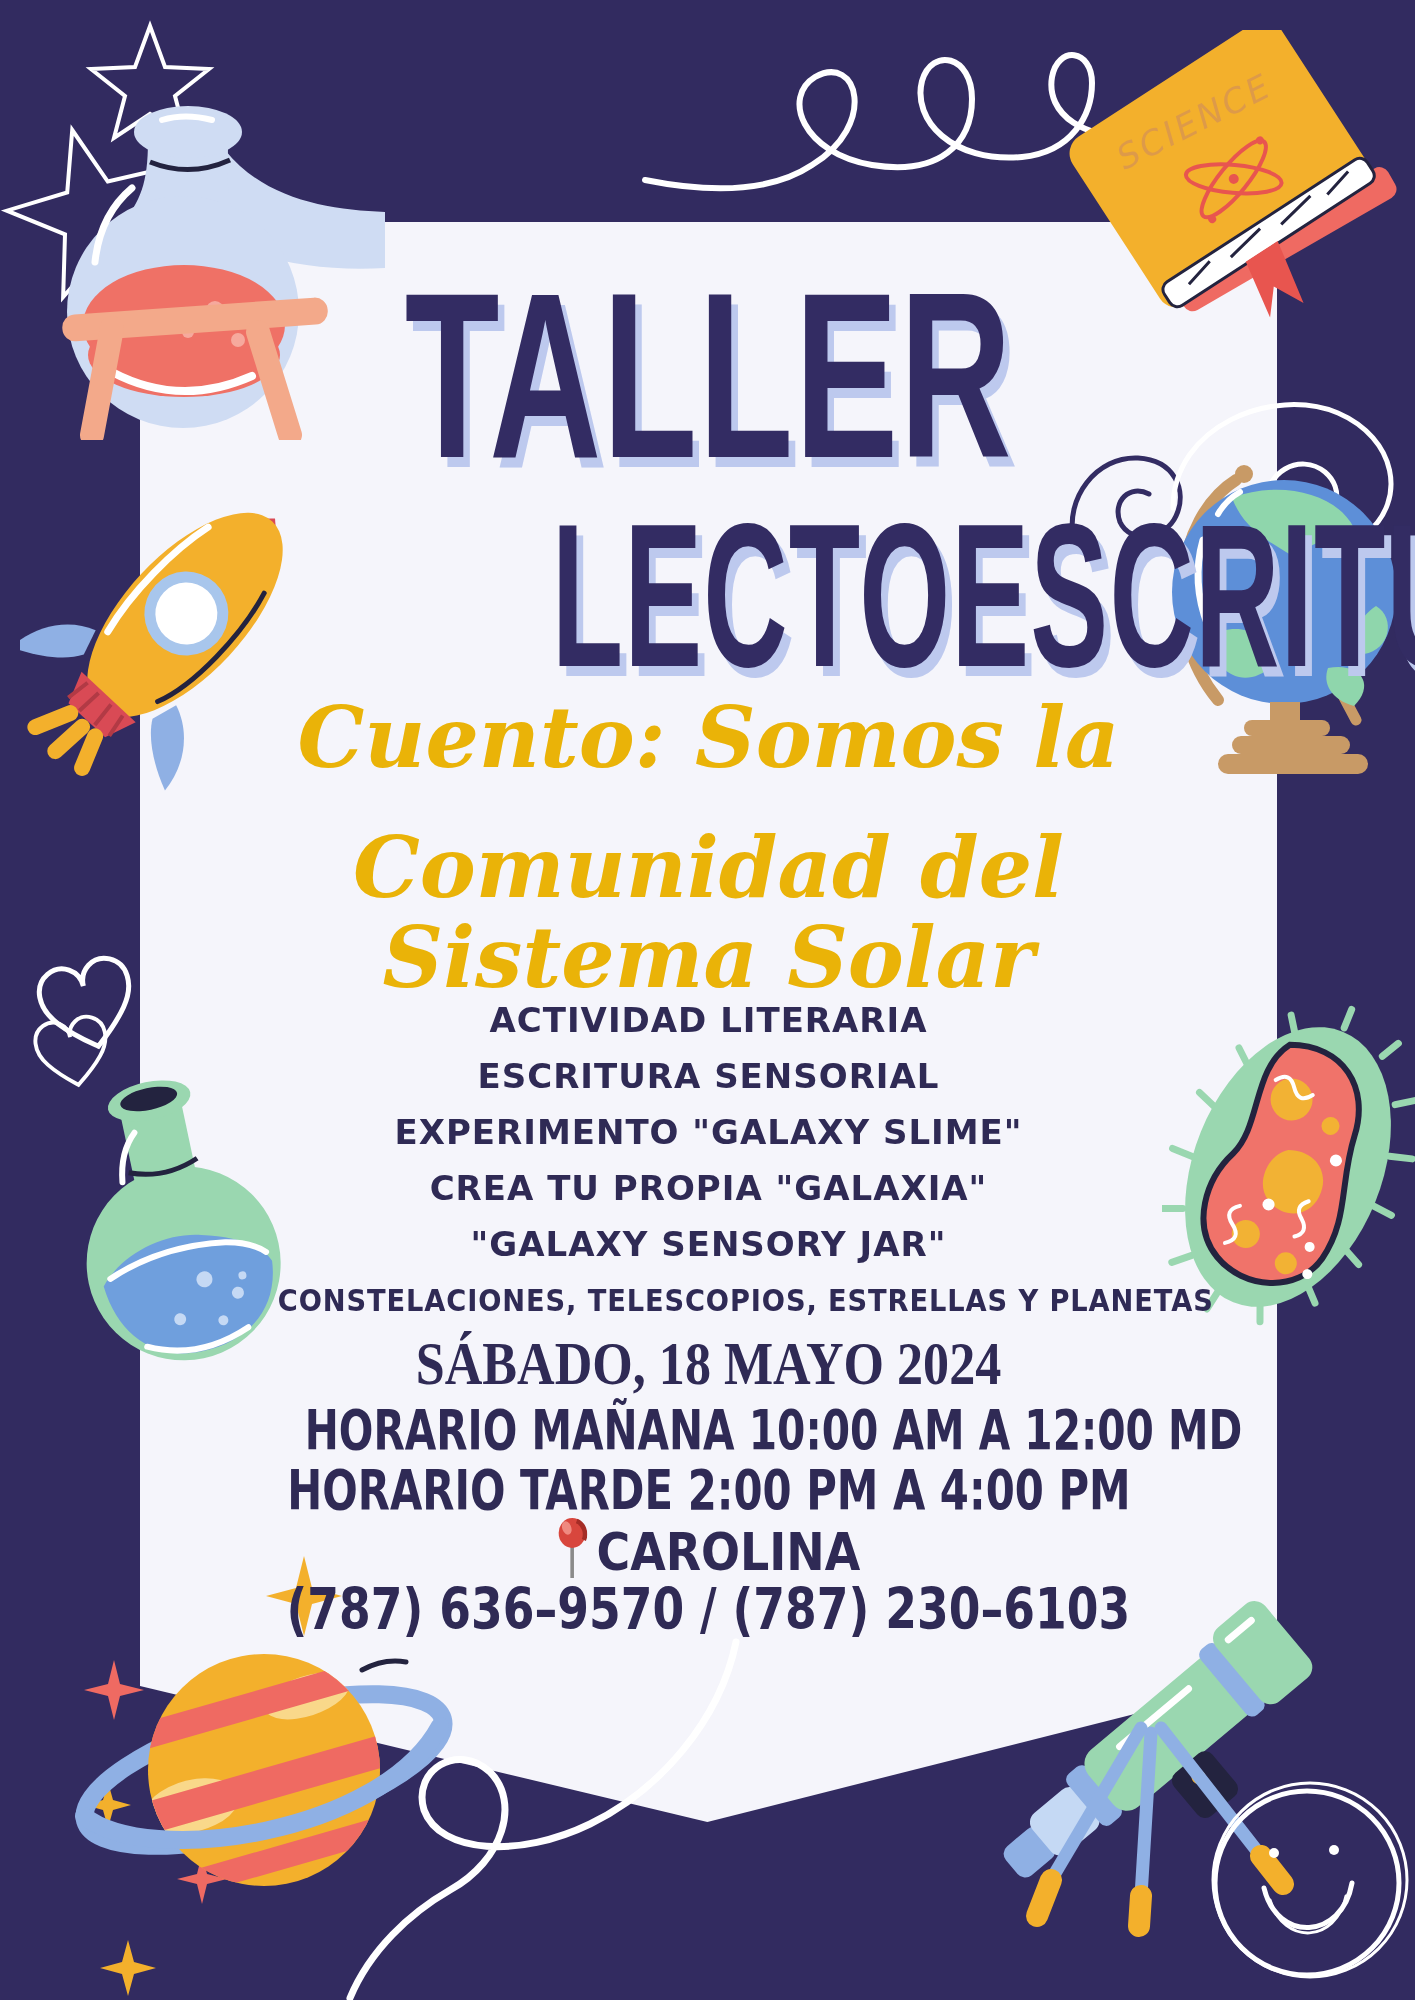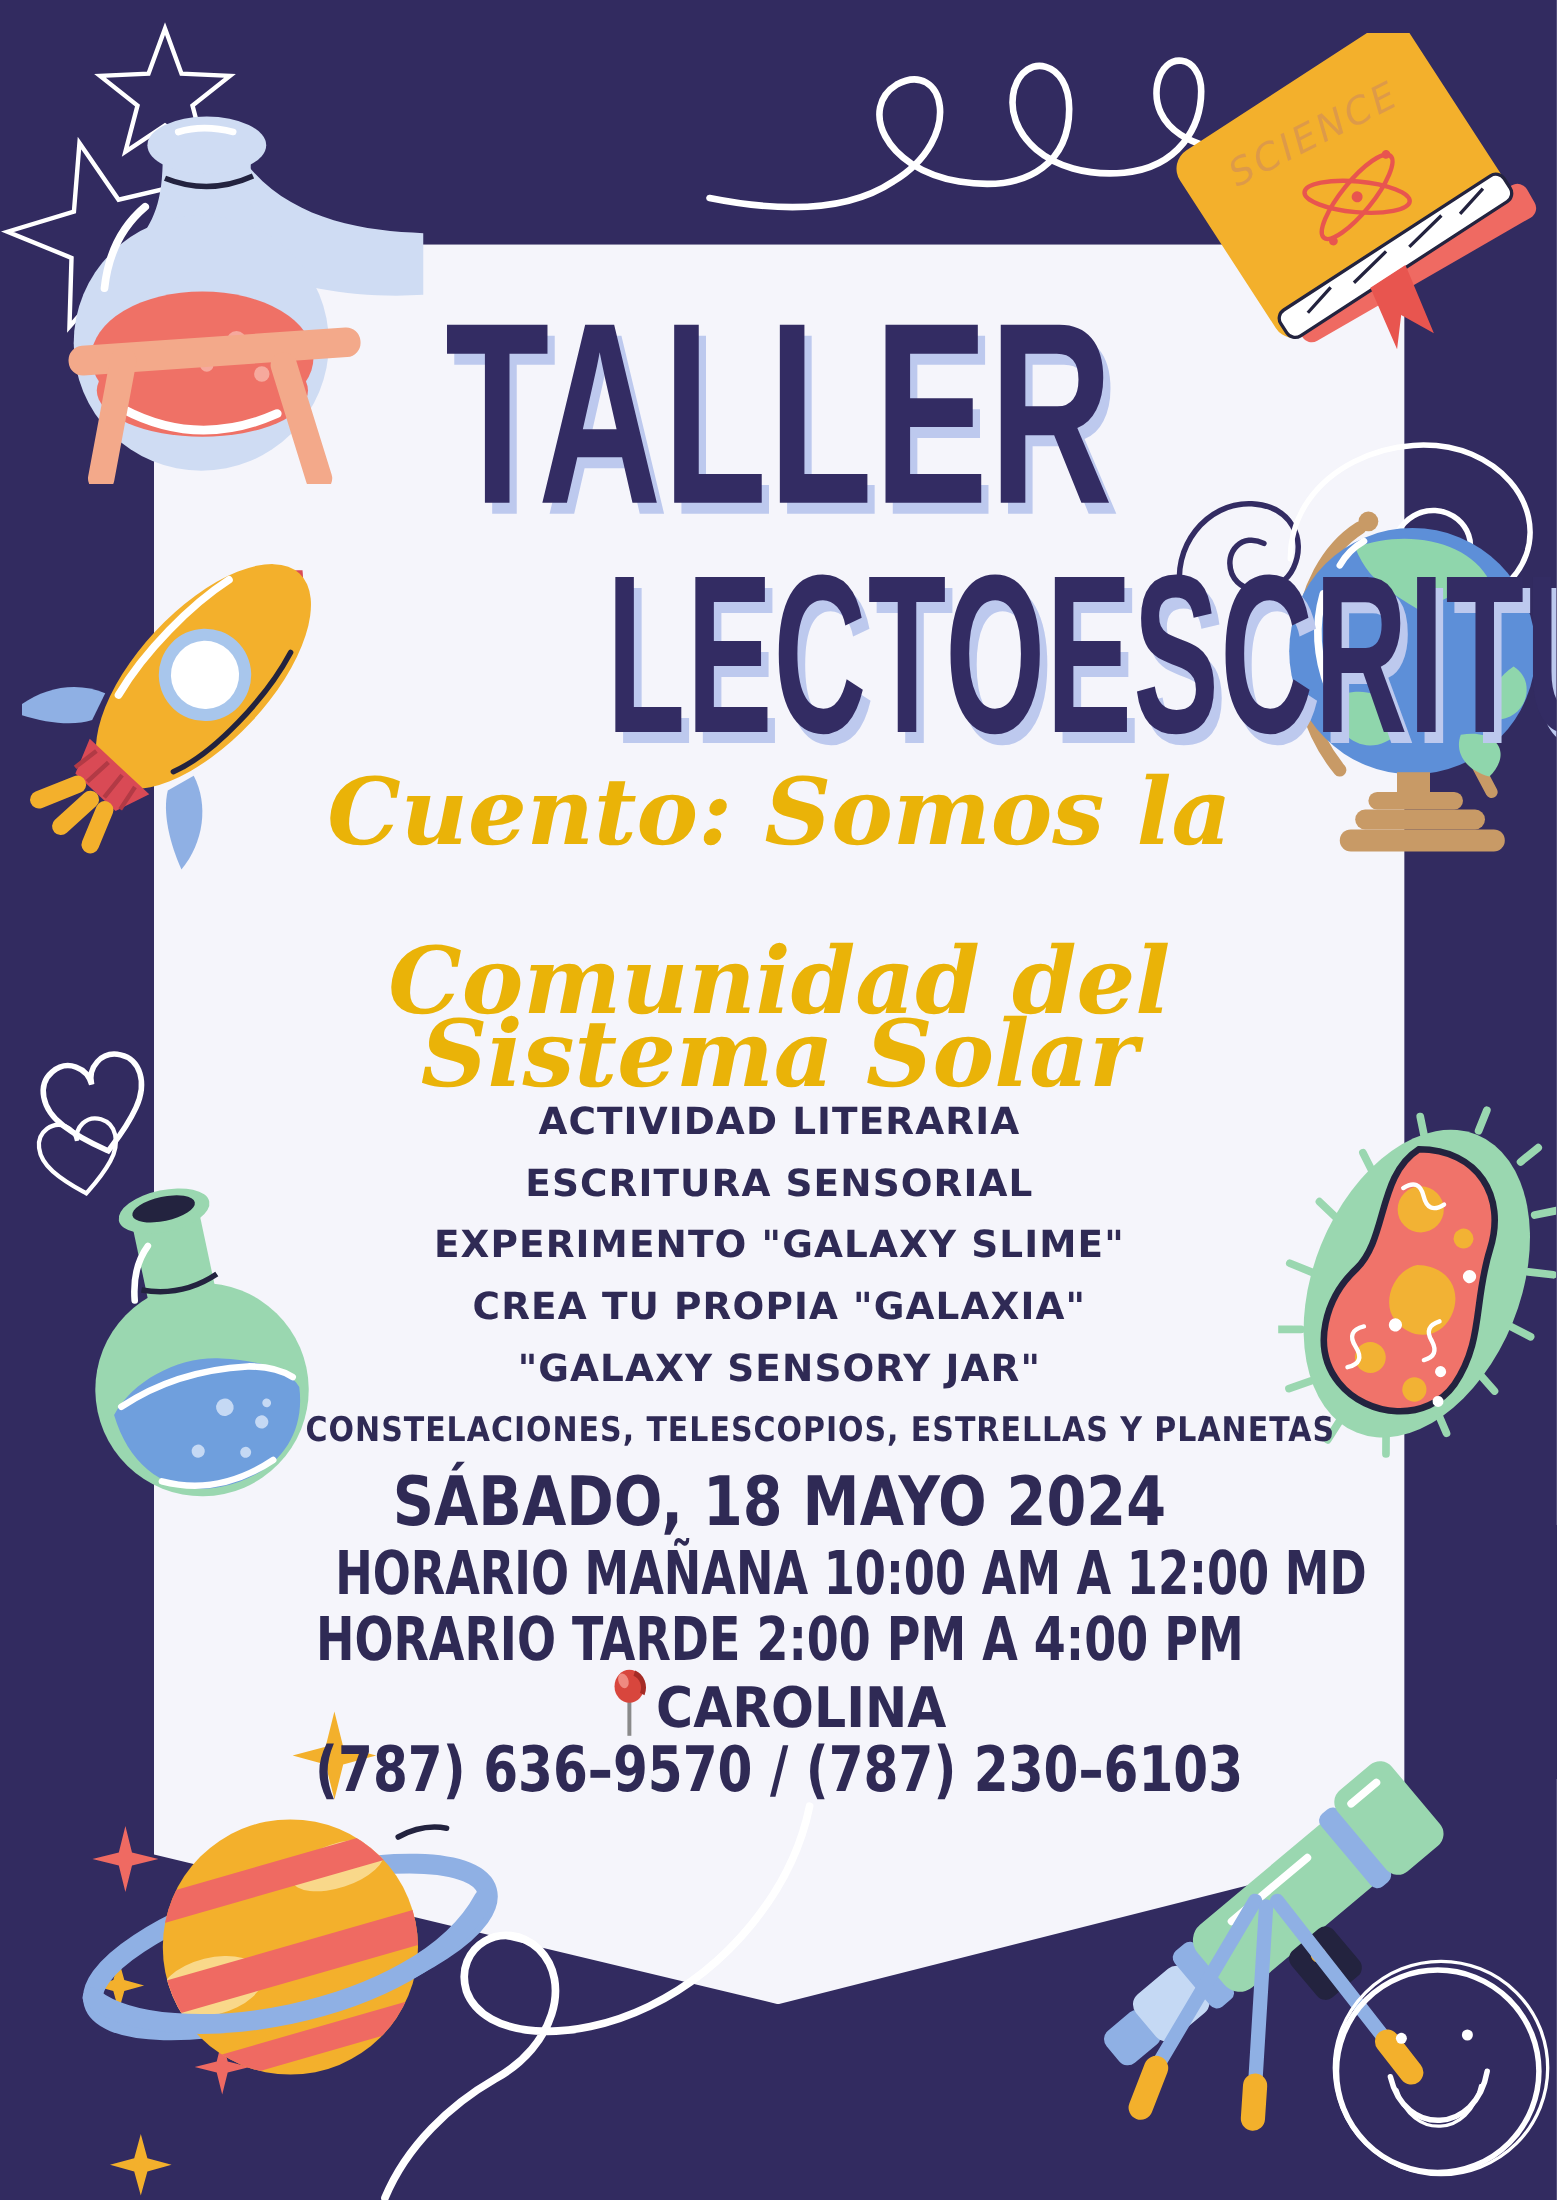--- a/index.html
+++ b/index.html
@@ -11,27 +11,27 @@
   .textlayer{position:absolute;left:140px;top:0;width:1137px;height:1616px;z-index:4;
              text-align:center;color:#332c63;pointer-events:none;}
   .line{position:absolute;left:0;width:100%;white-space:nowrap;}
   .squish{display:inline-block;transform-origin:center top;}
   .title{font-family:"Liberation Sans","DejaVu Sans",sans-serif;font-weight:bold;color:#332c63;}
   .t1{top:258px;font-size:235px;line-height:1;}
   .t1 .squish{transform:scaleX(.66);text-shadow:10px 10px 0 #bdc9ee;letter-spacing:2px;}
   .t2{top:492px;font-size:205px;line-height:1;}
   .t2 .squish{transform:scaleX(.57);text-shadow:12px 10px 0 #bdc9ee;letter-spacing:2px;}
   .script{font-family:"DejaVu Serif",serif;font-style:italic;font-weight:bold;font-size:84px;color:#eab308;}
-  .s1{top:688px}.s2{top:842px}.s3{top:908px}
+  .s1{top:688px}.s2{top:818px}.s3{top:908px}
   .act{font-size:34px;font-weight:bold;color:#2f2a55;letter-spacing:1px;}
   .a1{top:1000px}.a2{top:1056px}.a3{top:1112px}.a4{top:1168px}.a5{top:1224px}
   .a6{top:1282px;font-size:31px;text-align:right;}
   .a6 .squish{transform:scaleX(.88);}
   .info{font-weight:bold;color:#2f2a55;}
-  .d1{top:1328px;font-size:62px;}  .d1 .squish{transform:scaleX(.84);}
+  .d1{top:1328px;font-size:62px;font-family:Liberation Serif, serif;}  .d1 .squish{transform:scaleX(.84);}
   .h1{top:1398px;font-size:55px;}  .h1 .squish{transform:scaleX(.74);}
   .h2{top:1458px;font-size:55px;}  .h2 .squish{transform:scaleX(.76);}
   .loc{top:1516px;font-size:51px;}
   .loc .squish{transform:scaleX(.9);}
   .loc svg{vertical-align:-12px;margin-right:10px;}
   .ph{top:1576px;font-size:57px;}  .ph .squish{transform:scaleX(.8);}
 </style>
 </head>
 <body>
 

